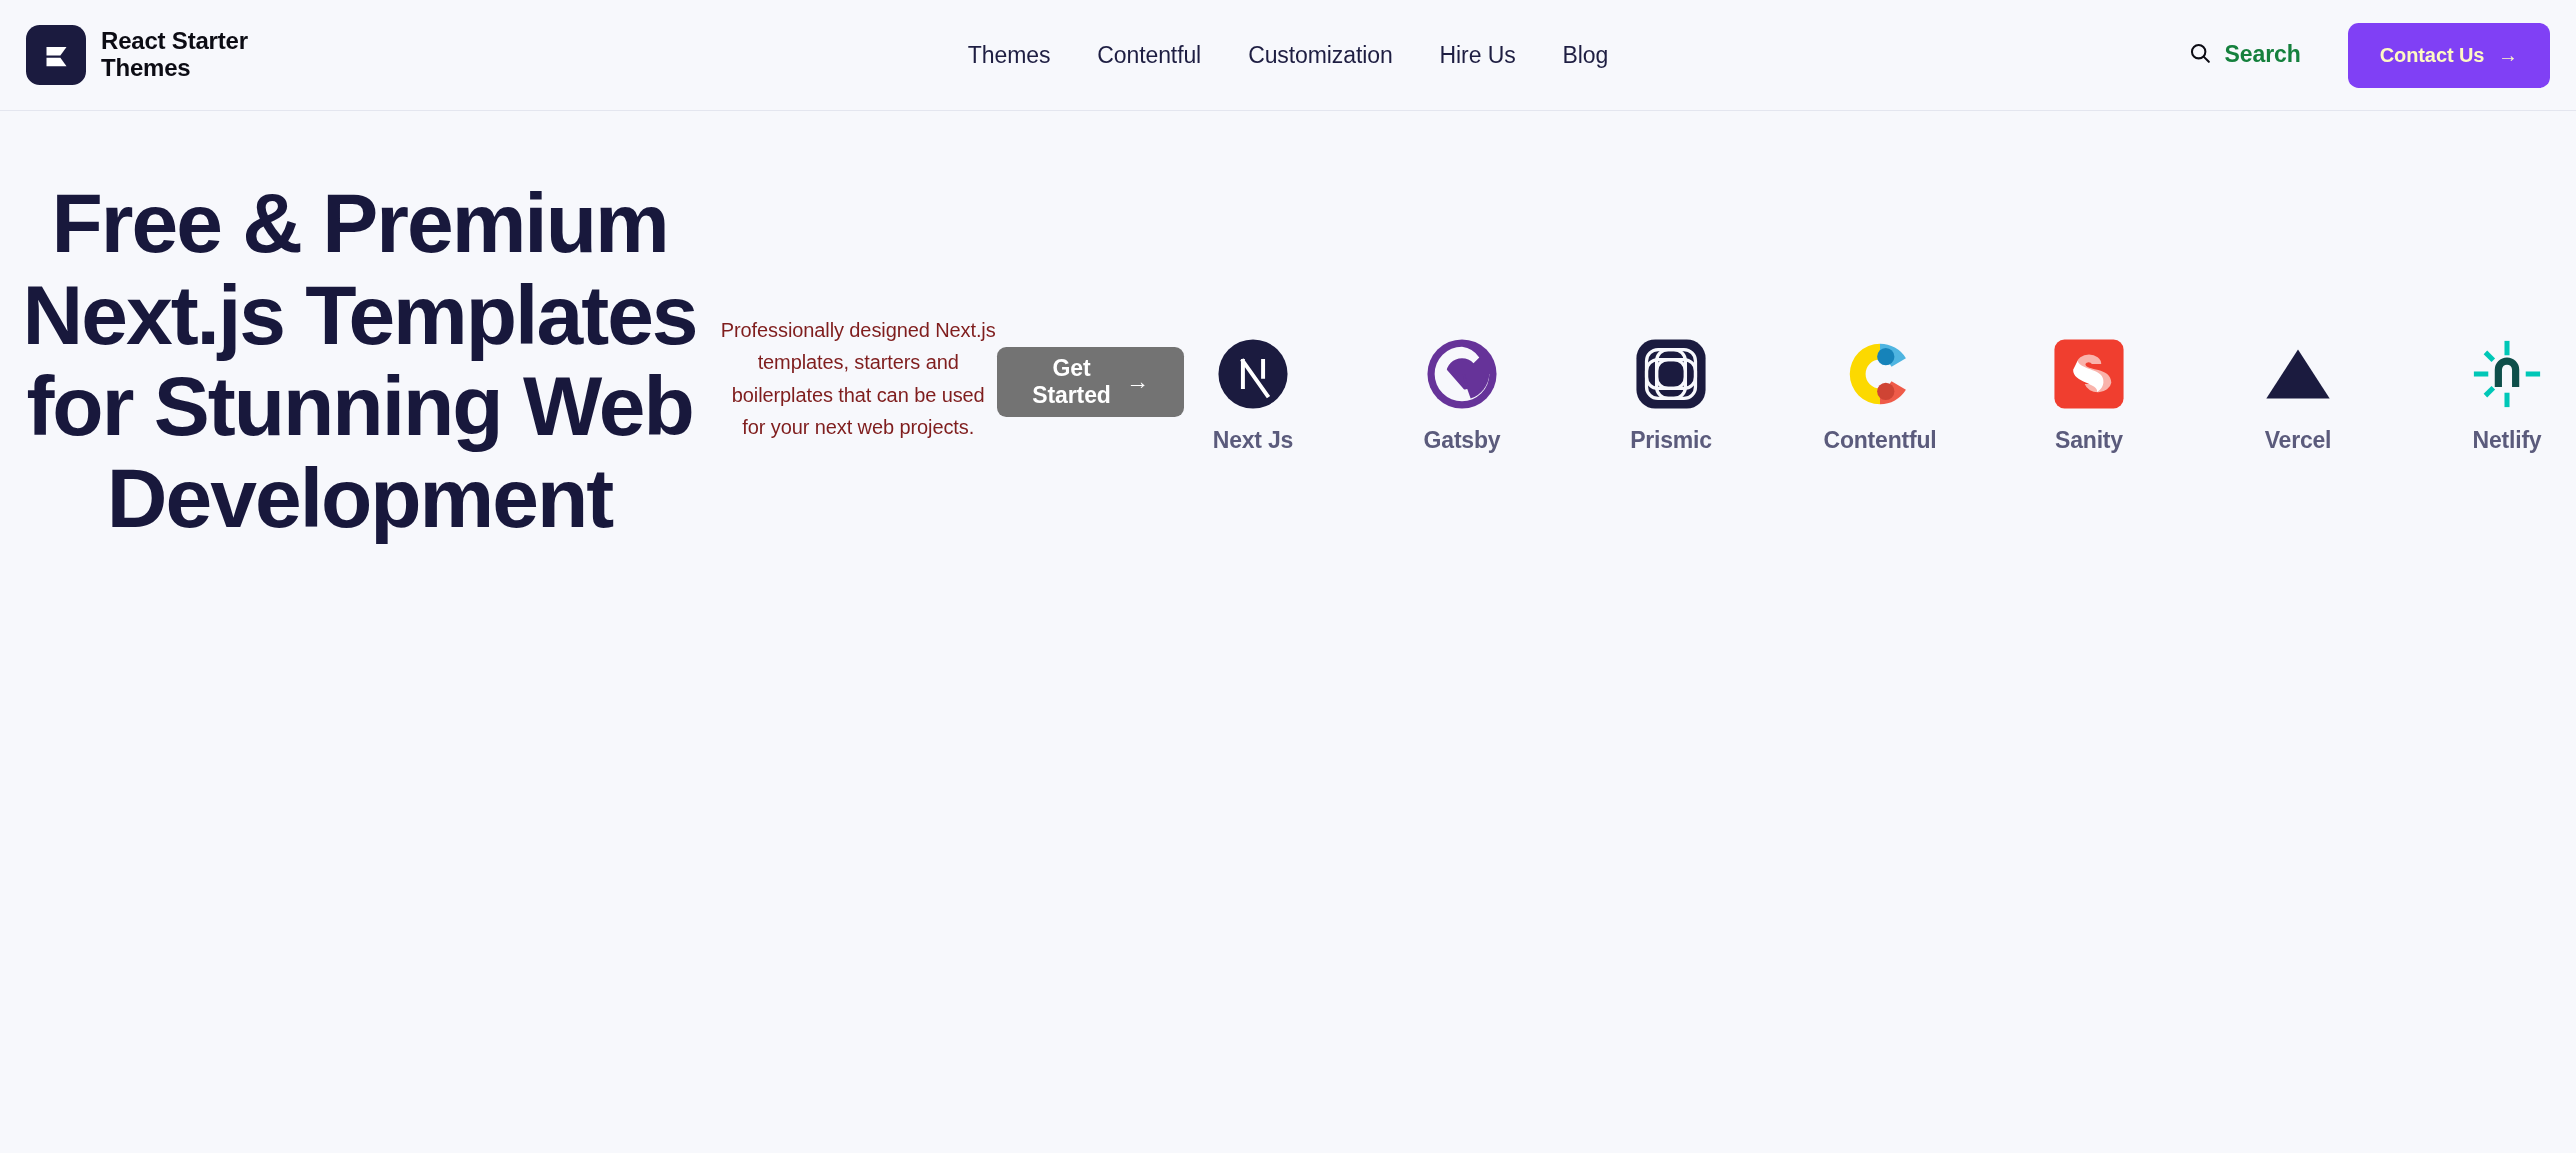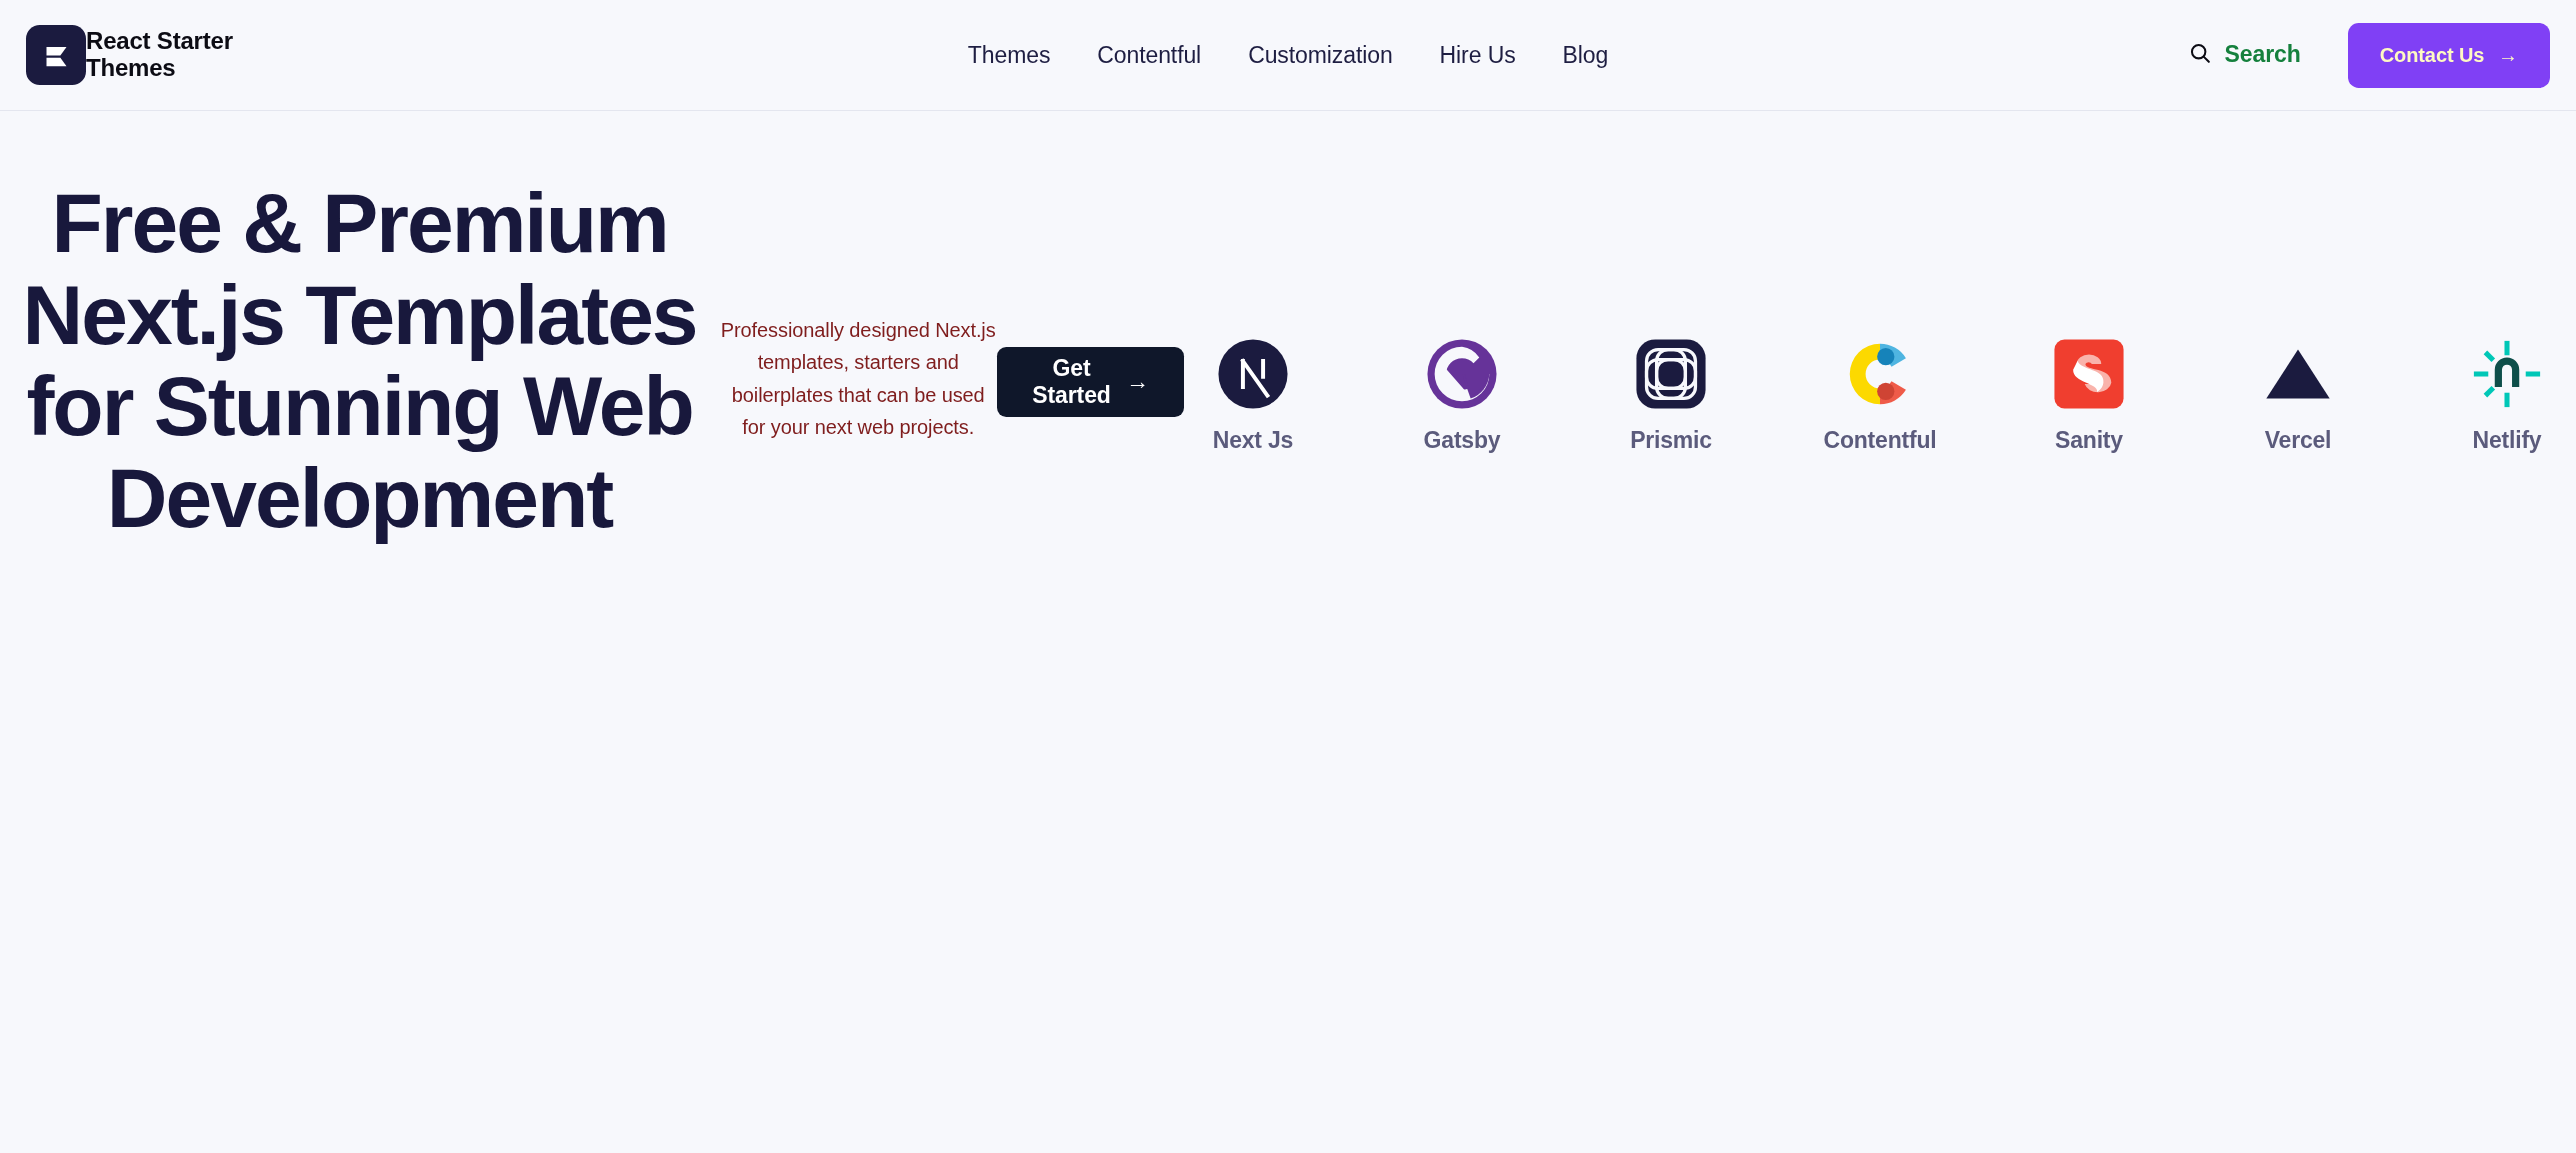--- a/index.html
+++ b/index.html
@@ -12,21 +12,21 @@
 
   
   .header{
     height:111px; width:100%;
     border-bottom:1.5px solid #e4e6ef;
     display:flex; align-items:center;
     padding:0 26px 0 26px;
     background:#f7f8fc;
     position:relative;
   }
-  .brand{ display:flex; align-items:center; gap:0; flex:0 0 auto; }
+  .brand{ display:flex; align-items:center; gap:15px; flex:0 0 auto; }
   .logo-mark{
     width:60px; height:60px; border-radius:13.8px;
     background:#1b1b3f;
     display:flex; align-items:center; justify-content:center;
     flex:0 0 auto;
   }
   .brand-name{
     font-size:24px; font-weight:700; line-height:1.12;
     color:#0c0c14; letter-spacing:-0.2px; white-space:pre-line;
   }
@@ -69,21 +69,21 @@
     max-width:1528px;
   }
   .subtitle{
     margin-top:35px;
     font-size:20px; line-height:1.62; font-weight:400;
     color:#7f1d1d; text-align:center; letter-spacing:-0.1px;
     max-width:802px;
   }
   .cta-wrap{ margin-top:41px; }
   .get-started-btn{
-    background:#0f172a; color:#fff;
+    background:#737373; color:#fff;
     font-size:23px; font-weight:700; letter-spacing:-0.1px;
     border:none; border-radius:9.2px; cursor:pointer;
     padding:0 35px; height:70px;
     display:flex; align-items:center; gap:15.3px;
   }
 
   
   .tech-row{
     margin-top:70px;
     display:flex; align-items:flex-start; justify-content:center;

